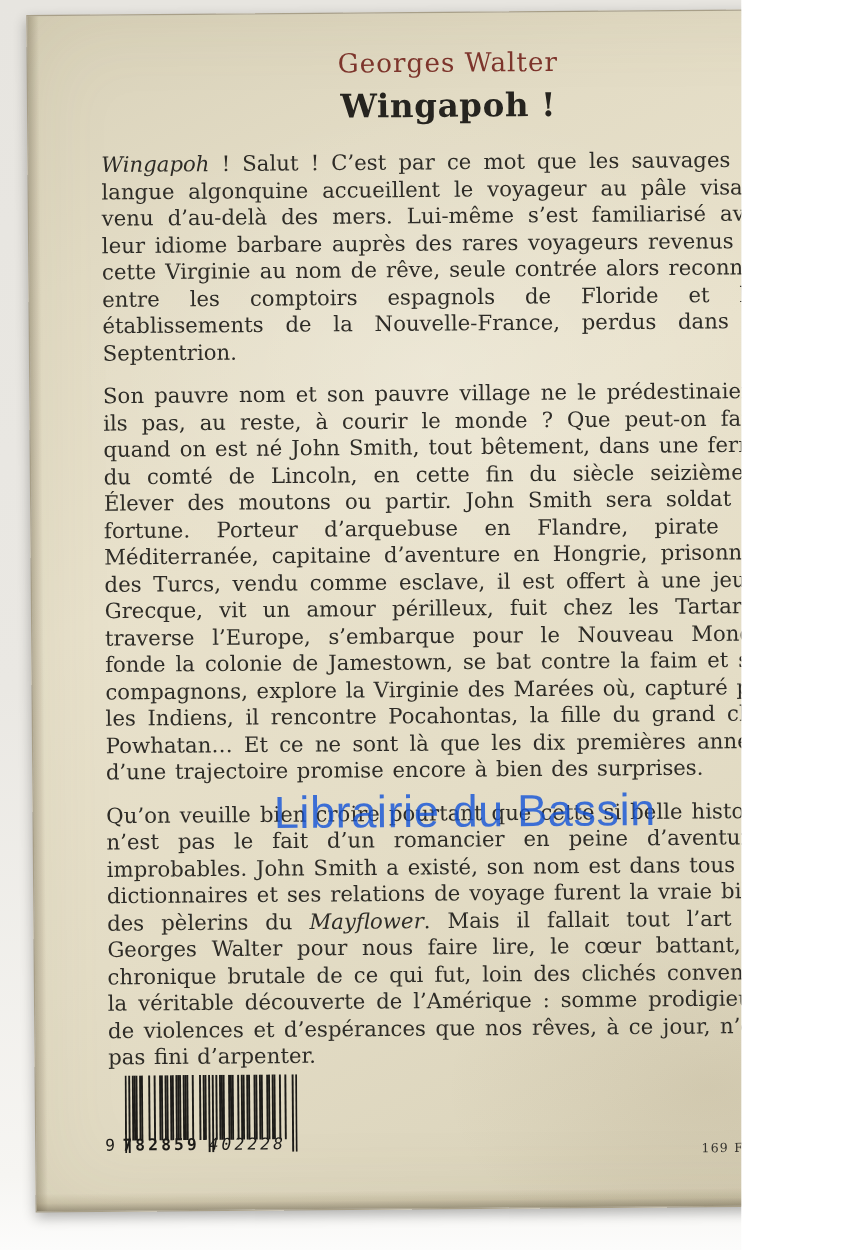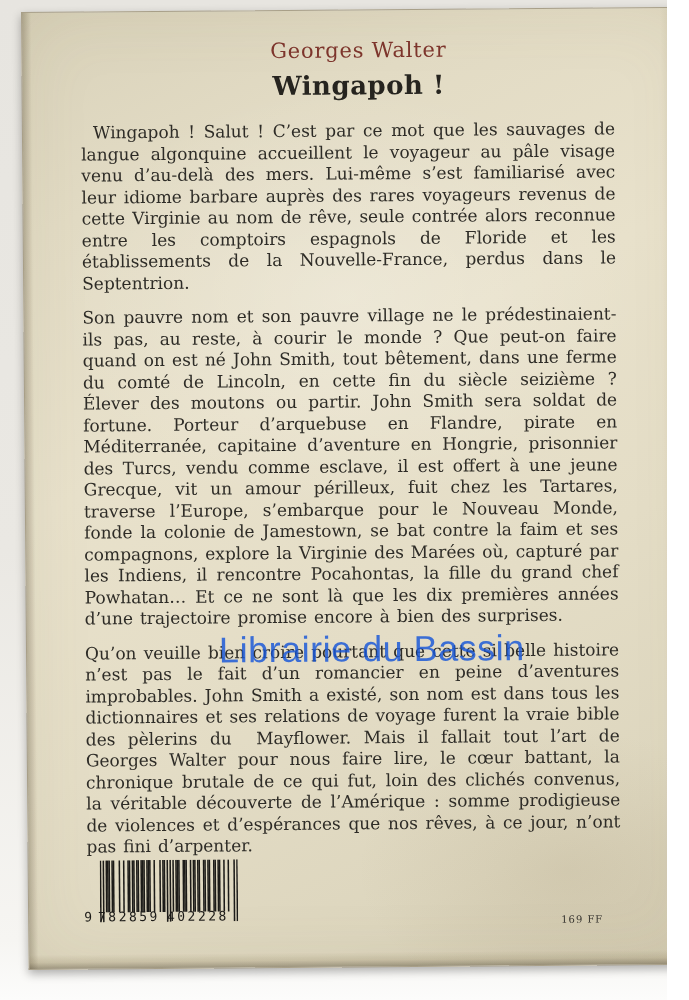--- a/index.html
+++ b/index.html
@@ -1,21 +1,21 @@
 <!DOCTYPE html>
 <html lang="fr"><head>
 <meta charset="utf-8">
 <style>
   html,body{margin:0;padding:0;}
   body{
     width:689px;height:1000px;overflow:hidden;
     font-family:"DejaVu Serif",serif;
   }
   .photo{
-    position:relative;width:667px;height:1000px;overflow:hidden;
+    position:relative;width:593px;height:1000px;overflow:hidden;
     background:linear-gradient(180deg,#e7e5e0 0%,#eae8e3 55%,#f6f5f2 94%,#fcfcfb 100%);
   }
   .book{
     position:absolute;left:21px;top:12px;width:672px;height:956px;
     transform:rotate(-0.45deg);transform-origin:top left;
     background:
       radial-gradient(ellipse 420px 300px at 48% 30%,rgba(255,255,252,0.25),rgba(255,255,252,0) 70%),
       radial-gradient(ellipse 300px 200px at 80% 90%,rgba(120,100,60,0.10),rgba(120,100,60,0) 70%),
       linear-gradient(155deg,#d9d2ba 0%,#e2dbc4 18%,#e8e1cb 40%,#e4ddc6 62%,#ddd6be 85%,#d4ccb3 100%);
     border:1px solid #a89f88;
@@ -35,36 +35,36 @@
     position:absolute;top:60px;left:0;width:100%;text-align:center;
     font-size:26px;font-weight:600;letter-spacing:0.5px;color:#26241f;
   }
   .text-block{
     position:absolute;left:58px;top:110px;width:534px;
     font-size:17px;line-height:21.5px;color:#2e2c27;
     text-align:justify;word-spacing:1.5px;
     hyphens:auto;-webkit-hyphens:auto;
   }
   .text-block p{margin:0 0 13px 0;}
-  .text-block .it{margin-left:12px;}
+  .text-block .it{font-style:italic;}
   .watermark{
     position:absolute;left:192px;top:618px;
     font-family:"Liberation Sans",sans-serif;font-size:36px;
     color:rgba(22,86,216,0.82);white-space:nowrap;letter-spacing:0.5px;
   }
   .barcode{position:absolute;left:71px;top:848px;width:138px;height:76px;}
   .barcode svg{display:block;width:138px;height:62px;fill:#1c1b18;}
   .barcode-digits{
     position:absolute;left:-16px;top:49px;width:170px;
     font-family:"DejaVu Sans Mono",monospace;font-size:13px;color:#1c1b18;
     display:flex;
   }
   .barcode-digits .d-first{margin-right:6px;}
-  .barcode-digits .d-left{letter-spacing:2.5px;margin-right:7px;}
-  .barcode-digits .d-right{letter-spacing:2.5px;}
+  .barcode-digits .d-left{letter-spacing:2.5px;margin-right:7px;font-weight:bold;}
+  .barcode-digits .d-right{letter-spacing:2.5px;font-style:italic;}
   .price{
     position:absolute;left:532px;top:905px;
     font-size:10px;letter-spacing:1px;color:#35332e;
   }
 </style>
 </head>
 <body>
 
 <div class="photo">
   <div class="book">

